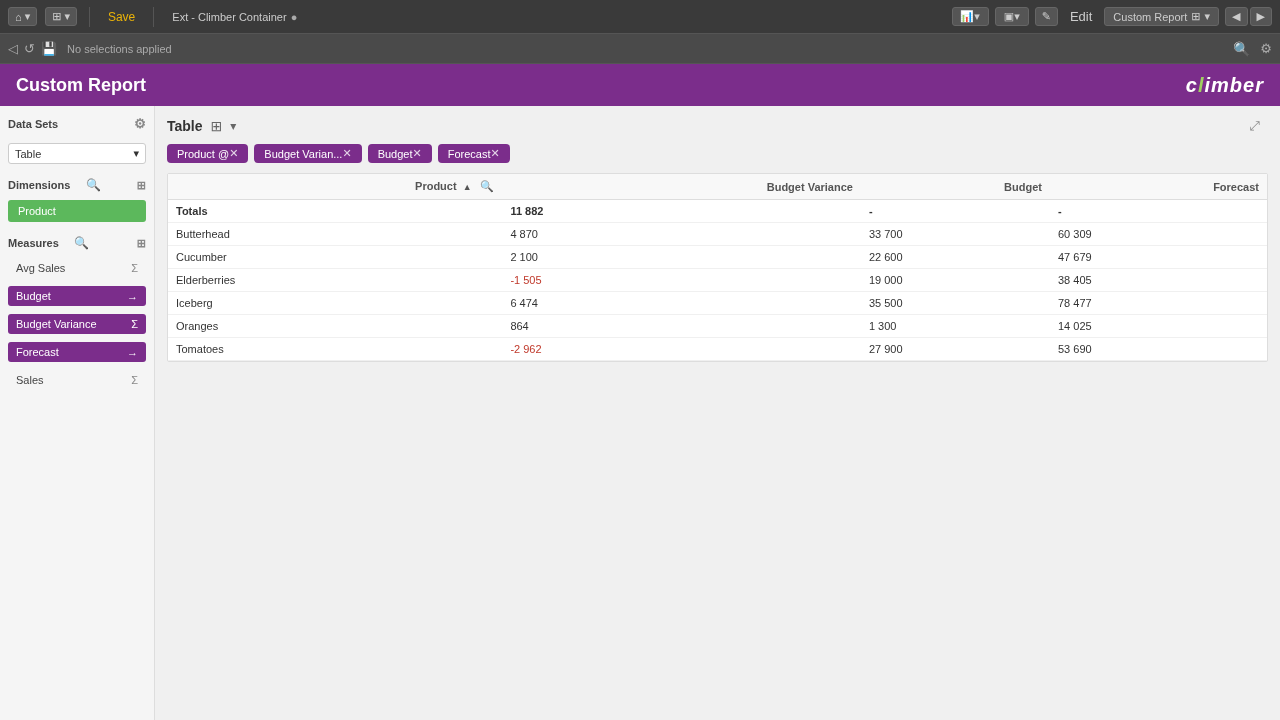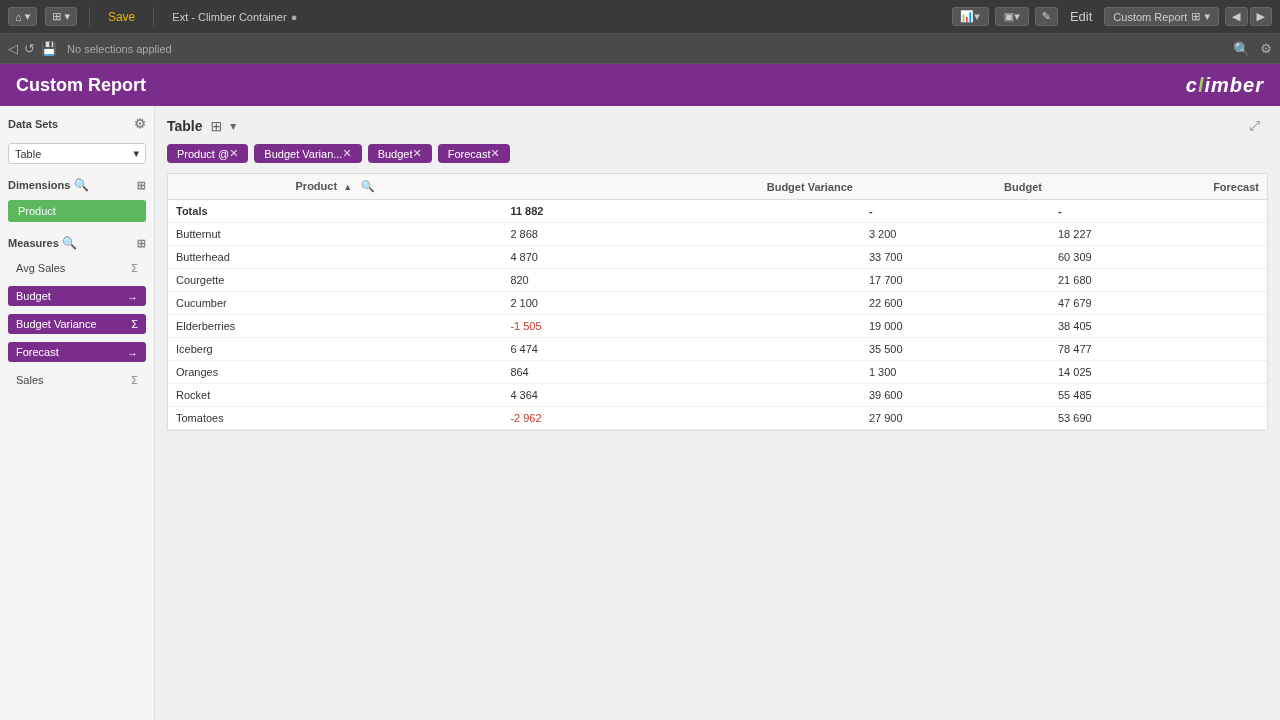--- a/index.html
+++ b/index.html
@@ -185,21 +185,21 @@
       color: #333;
       cursor: pointer;
       display: flex;
       align-items: center;
       justify-content: space-between;
     }
 
     .section-label {
       display: flex;
       align-items: center;
-      gap: 4px;
+      gap: 16px;
       font-size: 11px;
       font-weight: bold;
       color: #444;
       margin-top: 6px;
     }
     .section-label .search-icon { color: #888; font-size: 12px; cursor: pointer; }
     .expand-icon { margin-left: auto; color: #888; cursor: pointer; }
 
     .dim-item-active {
       background: #5cb85c;
@@ -296,21 +296,21 @@
     }
     .data-table {
       width: 100%;
       border-collapse: collapse;
       font-size: 11px;
     }
     .data-table th {
       background: #f8f8f8;
       border-bottom: 1px solid #ddd;
       padding: 6px 8px;
-      text-align: center;
+      text-align: right;
       color: #555;
       font-weight: bold;
       white-space: nowrap;
     }
     .data-table th.num { text-align: right; }
     .data-table td {
       padding: 5px 8px;
       border-bottom: 1px solid #f0f0f0;
       color: #333;
     }
@@ -485,36 +485,24 @@
         </thead>
         <tbody>
           <tr class="totals">
             <td>Totals</td>
             <td class="num">11 882</td>
             <td class="num">-</td>
             <td class="num">-</td>
           </tr>
 
             <tr>
-    <td>Butternut</td>
-    <td class="num">2 868</td>
-    <td class="num">3 200</td>
-    <td class="num">18 227</td>
-  </tr>
-            <tr>
     <td>Butterhead</td>
     <td class="num">4 870</td>
     <td class="num">33 700</td>
     <td class="num">60 309</td>
-  </tr>
-            <tr>
-    <td>Courgette</td>
-    <td class="num">820</td>
-    <td class="num">17 700</td>
-    <td class="num">21 680</td>
   </tr>
             <tr>
     <td>Cucumber</td>
     <td class="num">2 100</td>
     <td class="num">22 600</td>
     <td class="num">47 679</td>
   </tr>
             <tr>
     <td>Elderberries</td>
     <td class="num negative">-1 505</td>
@@ -527,26 +515,20 @@
     <td class="num">35 500</td>
     <td class="num">78 477</td>
   </tr>
             <tr>
     <td>Oranges</td>
     <td class="num">864</td>
     <td class="num">1 300</td>
     <td class="num">14 025</td>
   </tr>
             <tr>
-    <td>Rocket</td>
-    <td class="num">4 364</td>
-    <td class="num">39 600</td>
-    <td class="num">55 485</td>
-  </tr>
-            <tr>
     <td>Tomatoes</td>
     <td class="num negative">-2 962</td>
     <td class="num">27 900</td>
     <td class="num">53 690</td>
   </tr>
           </tbody>
       </table>
     </div>
 
   </div>

